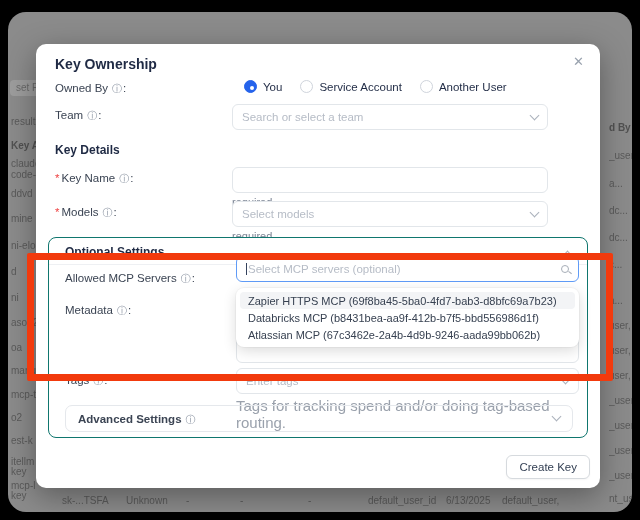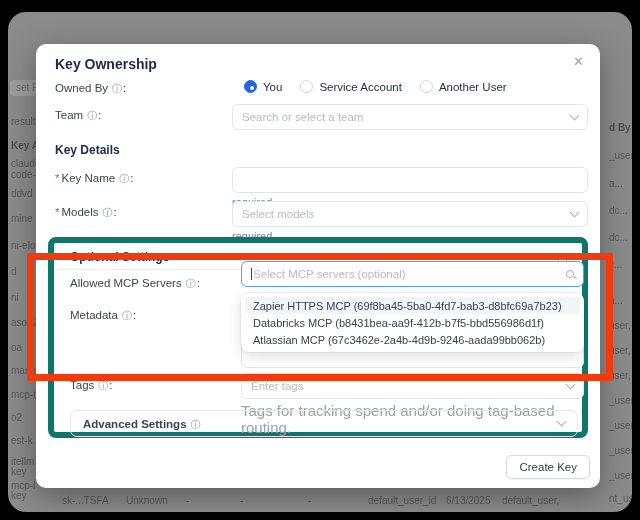--- a/index.html
+++ b/index.html
@@ -17,33 +17,33 @@
   .modal { position:absolute; left:36px; top:44px; width:564px; height:444px; background:#fff; border-radius:10px; box-shadow:0 8px 30px rgba(0,0,0,.35); }
 
   .m-title { position:absolute; left:19px; top:12px; font-size:14px; font-weight:700; color:#1f2a44; }
   .m-close { position:absolute; right:16px; top:10px; font-size:13px; color:#98a1ad; cursor:pointer; }
 
   .lbl { position:absolute; left:19px; font-size:11.5px; color:#3b4453; }
   .lbl .req { color:#ef4444; margin-right:2px; }
   .info { display:inline-block; font-size:10px; color:#8a93a1; margin:0 1px 0 4px; }
   .sec-title { position:absolute; left:19px; font-size:12px; font-weight:700; color:#1f2a44; }
 
-  .field { position:absolute; left:196px; width:356px; height:26px; border:1px solid #e2e6ea; border-radius:6px; background:#fff; display:flex; align-items:center; padding:0 9px; }
+  .field { position:absolute; left:196px; width:316px; height:26px; border:1px solid #e2e6ea; border-radius:6px; background:#fff; display:flex; align-items:center; padding:0 9px; }
   .ph { font-size:11.5px; color:#b6bcc6; flex:1; white-space:nowrap; overflow:hidden; }
   .chev { width:7px; height:7px; border-right:1.5px solid #aab1bb; border-bottom:1.5px solid #aab1bb; transform:rotate(45deg); margin-top:-3px; flex:none; }
   .chev.up { transform:rotate(-135deg); margin-top:4px; }
   .hint { position:absolute; left:196px; font-size:11px; color:#7b8494; }
 
   .radios { position:absolute; left:196px; top:36px; display:flex; align-items:center; gap:18px;padding-left:12px; }
   .radio { display:flex; align-items:center; gap:6px; font-size:11.5px; color:#1f2a44; cursor:pointer; }
   .rdot { width:13px; height:13px; border-radius:50%; border:1px solid #cfd4dc; background:#fff; position:relative; flex:none; }
   .rdot.on { background:#2563eb; border-color:#2563eb; }
   .rdot.on::after { content:""; position:absolute; left:4.5px; top:4.5px; width:4px; height:4px; border-radius:50%; background:#fff; }
 
-  .card { position:absolute; left:12px; top:193px; width:540px; height:201px; border:6px solid #0f766e; border-radius:8px; background:#fff; }
+  .card { position:absolute; left:12px; top:193px; width:540px; height:201px; border:1px solid #0f766e; border-radius:8px; background:#fff; }
   .card-head { position:absolute; left:0; top:0; width:100%; height:27px; border-bottom:1px solid #eef0f3; }
   .card-title { position:absolute; left:16px; top:7px; font-size:12px; font-weight:700; color:#1f2a44; }
   .card-chev { position:absolute; right:16px; top:10px; }
   .clbl { position:absolute; left:16px; font-size:11.5px; color:#3b4453; }
   .cfield { position:absolute; left:187px; width:343px; height:26px; border:1px solid #e2e6ea; border-radius:6px; background:#fff; display:flex; align-items:center; padding:0 9px; }
   .cfield.focus { border:1.5px solid #5f9bf7; }
   .caret { width:1px; height:12px; background:#33415c; margin-right:1px; flex:none; }
 
   .search-icon { width:8px; height:8px; border:1.2px solid #a7aeb8; border-radius:50%; position:relative; flex:none; }
   .search-icon::after { content:""; position:absolute; width:4px; height:1.2px; background:#a7aeb8; right:-3.5px; bottom:-1px; transform:rotate(38deg); }

